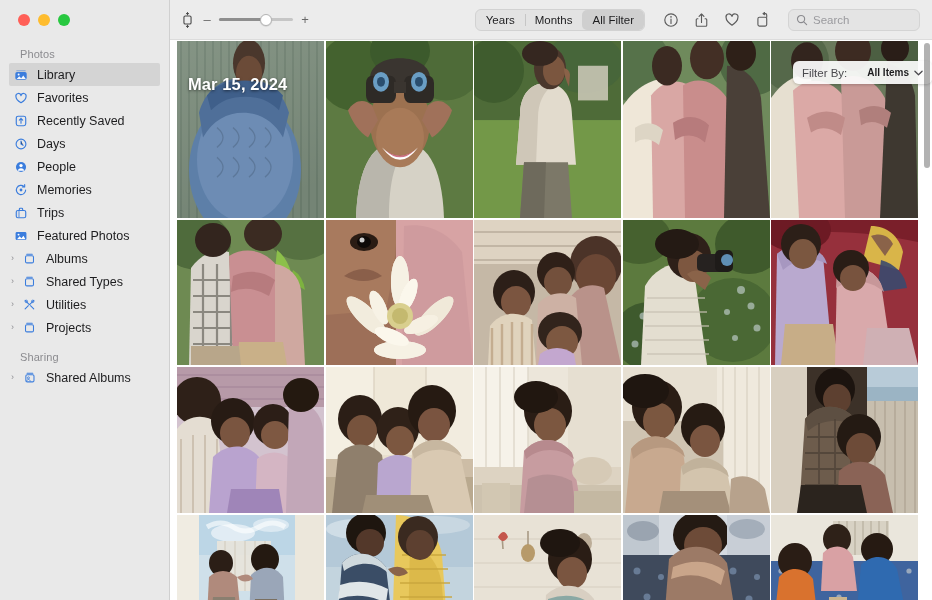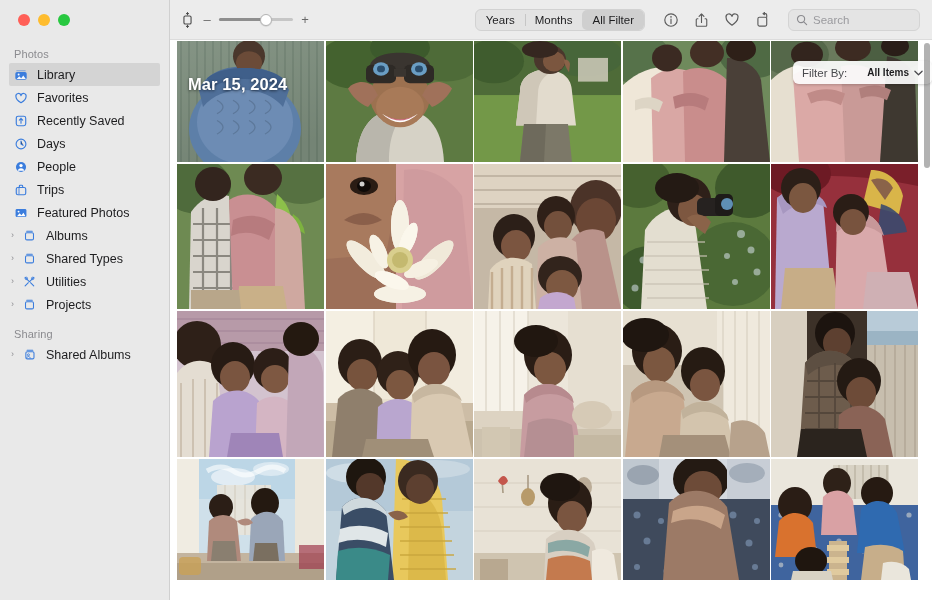--- a/index.html
+++ b/index.html
@@ -42,21 +42,21 @@
     display: block;
   }
   .tl.red    { background: #ff5f57; }
   .tl.yellow { background: #febc2e; }
   .tl.green  { background: #28c840; }
 
   .side-section {
     font-size: 11px;
     color: #8b8b8f;
     font-weight: 400;
-    padding: 6px 0 3px 14px;
+    padding: 6px 0 3px 20px;
     letter-spacing: 0.1px;
   }
   .side-section.sp-top { padding-top: 8px; }
   .side-section.sp-mid { padding-top: 12px; }
 
   .side-item {
     display: flex;
     align-items: center;
     height: 23px;
     margin: 0 9px 0 9px;
@@ -204,21 +204,21 @@
     width: 147px;
     flex: 0 0 147px;
     margin-right: 1.5px;
     position: relative;
     overflow: hidden;
     background: #ddd;
   }
   .cell:last-child { margin-right: 0; }
   .row { margin-bottom: 2px; }
 
-  .r1 .cell { height: 121px; text-align: center; }
+  .r1 .cell { height: 177px; text-align: center; }
   .r2 .cell { height: 145px; }
   .r3 .cell { height: 146px; }
   .r4 .cell { height: 121px; }
 
   .ph { width: 100%; height: 100%; display: block; }
 
   .date-overlay {
     position: absolute;
     left: 11px; top: 34px;
     font-size: 16.5px;
@@ -327,20 +327,30 @@
       <span class="ico">
         <svg width="14" height="14" viewBox="0 0 16 16">
             <circle cx="8" cy="8" r="5.8" fill="#3b7ddd"></circle>
             <circle cx="8" cy="6.4" r="1.9" fill="#ffffff"></circle>
             <path d="M4.3 12.3c.7-1.9 2-2.8 3.7-2.8s3 .9 3.7 2.8" fill="#ffffff"></path>
           </svg>
       </span>
       <span class="lbl">People</span>
     </div>
 
+    <div class="side-item">
+      <span class="ico">
+        <svg width="14" height="14" viewBox="0 0 16 16">
+            <path d="M13.3 8a5.3 5.3 0 11-1.7-3.9" fill="none" stroke="#3b7ddd" stroke-width="1.3" stroke-linecap="round"></path>
+            <path d="M12.2 1.9v2.6H9.6" fill="none" stroke="#3b7ddd" stroke-width="1.3" stroke-linecap="round" stroke-linejoin="round"></path>
+            <circle cx="8" cy="8" r="1.6" fill="#3b7ddd"></circle>
+          </svg>
+      </span>
+      <span class="lbl">Memories</span>
+    </div>
 
     <div class="side-item">
       <span class="ico">
         <svg width="14" height="14" viewBox="0 0 16 16">
             <rect x="2.6" y="5.1" width="10.8" height="8.3" rx="1.8" fill="none" stroke="#3b7ddd" stroke-width="1.3"></rect>
             <path d="M6.1 5.1V3.6a1 1 0 011-1h1.8a1 1 0 011 1v1.5" fill="none" stroke="#3b7ddd" stroke-width="1.3" stroke-linejoin="round"></path>
             <rect x="4.4" y="5.6" width="2.4" height="7.3" fill="#3b7ddd" opacity="0.45"></rect>
           </svg>
       </span>
       <span class="lbl">Trips</span>

